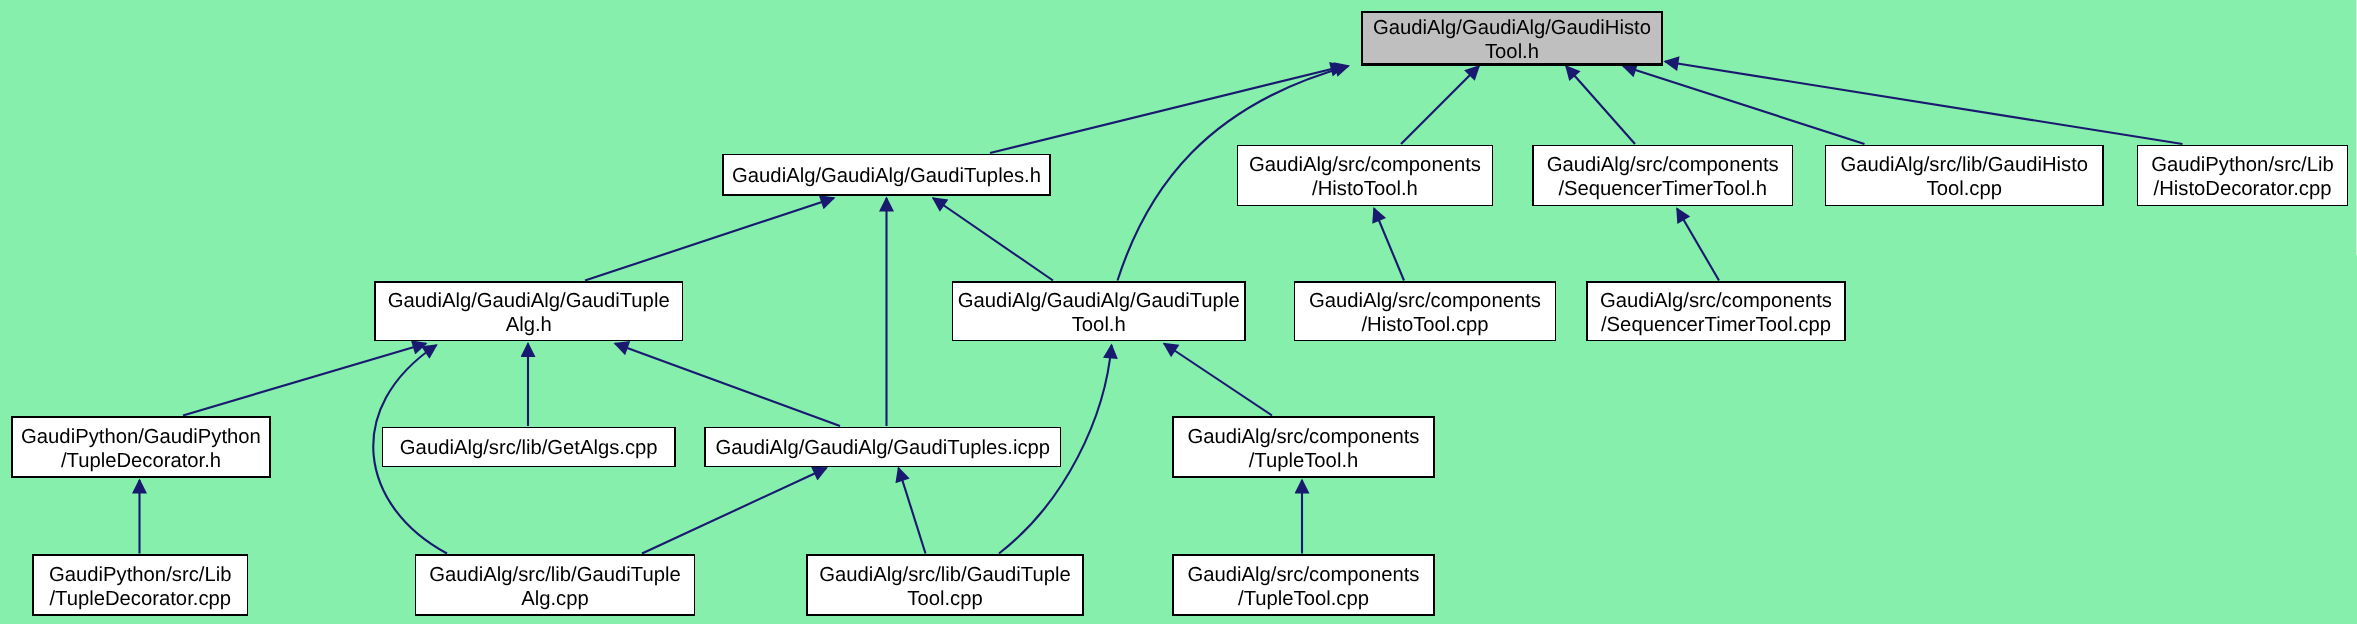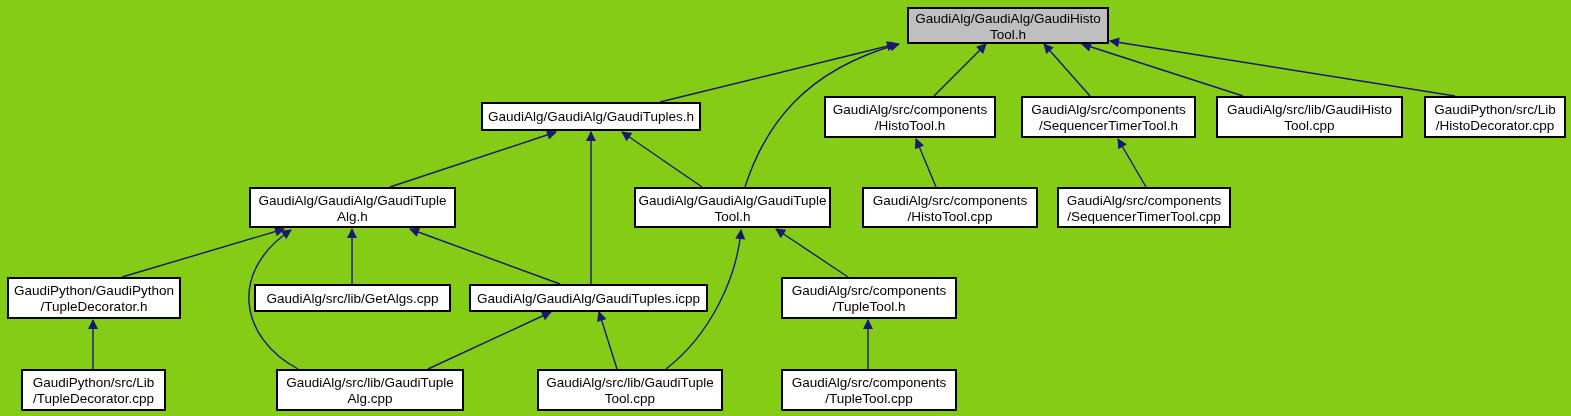--- a/index.html
+++ b/index.html
@@ -4,21 +4,21 @@
 <style>
   html, body {
     margin: 0;
     padding: 0;
     background: #ffffff;
   }
   #canvas-wrap {
     position: relative;
     width: 1571px;
     height: 416px;
-    background: #84cc16;
+    background: #86efac;
     font-family: "Liberation Sans", sans-serif;
   }
   svg { display: block; }
   .node-rect { shape-rendering: crispEdges; }
   .node-label {
     font-family: "Liberation Sans", sans-serif;
     font-size: 13.5px;
     fill: #000000;
     text-anchor: middle;
   }

